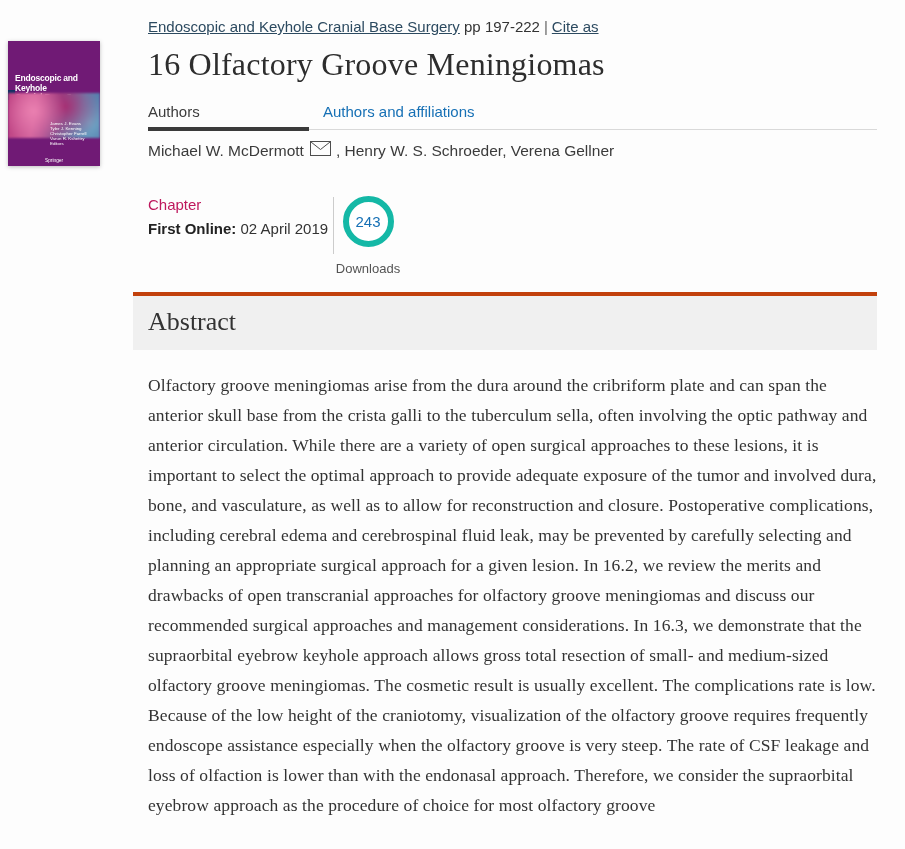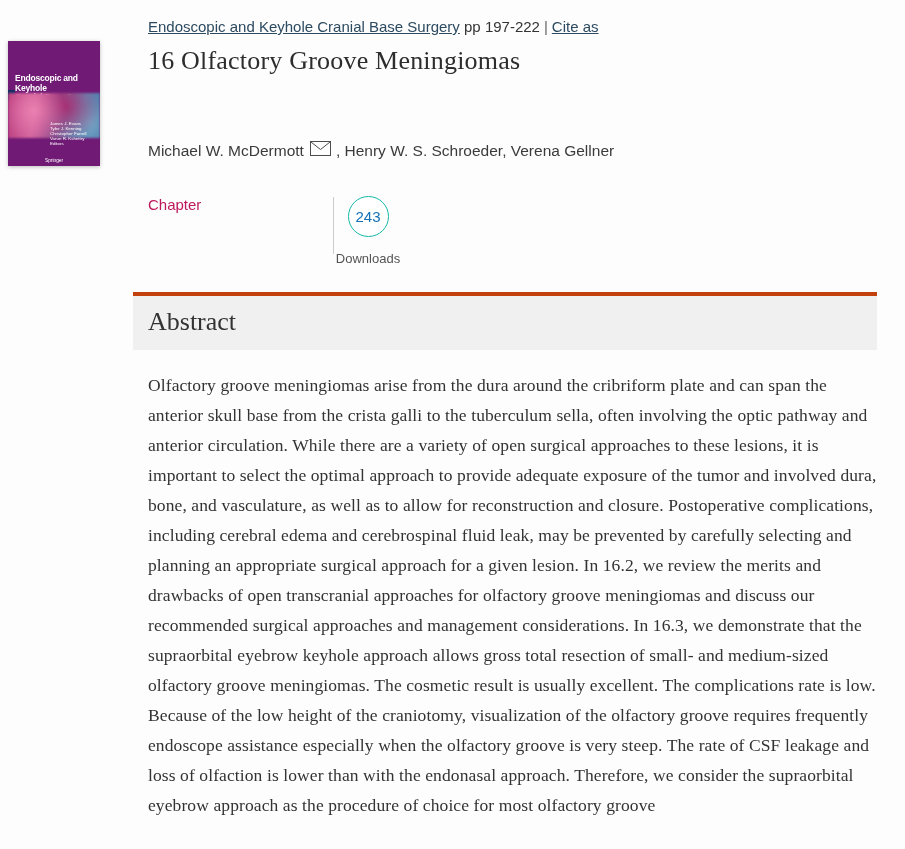--- a/index.html
+++ b/index.html
@@ -44,21 +44,21 @@
   
   .content { position:absolute; left:148px; top:0; width:729px; height:778px; }
 
   .breadcrumb { position:absolute; left:0; top:18px; font-size:15px; color:#333; white-space:nowrap; }
   .breadcrumb a { color:#2c4a60; text-decoration:underline; cursor:pointer; }
   .crumb-sep { color:#666; margin:0 4px; }
 
   .page-title {
     position:absolute; left:0; top:46px; margin:0;
     font-family:"Liberation Serif","DejaVu Serif",serif;
-    font-size:26px; font-weight:400; color:#2d2d2d; letter-spacing:.2px;
+    font-size:32px; font-weight:400; color:#2d2d2d; letter-spacing:.2px;
   }
 
   .tabs {
     position:absolute; left:0; top:103px; width:729px; height:26px;
     border-bottom:1px solid #d9d9d9; font-size:15px;
   }
   .tab { position:absolute; top:0; cursor:pointer; }
   .tab-active { left:0; color:#3c3c3c; }
   .tab-link { left:175px; color:#1670b5; }
   .tab-underline {
@@ -71,21 +71,21 @@
   }
   .mail-icon { margin:0 5px 0 6px; cursor:pointer; display:inline-block; }
 
   .meta { position:absolute; left:0; top:196px; width:300px; height:62px; font-size:15px; }
   .meta-type { color:#be185d; }
   .meta-online { margin-top:7px; color:#333; }
   .meta-online b { color:#222; }
   .meta-divider { position:absolute; left:185px; top:1px; width:1px; height:57px; background:#ccc; }
   .downloads { position:absolute; left:180px; top:0; width:80px; text-align:center; }
   .downloads-circle {
-    width:39px; height:39px; margin:0 auto; border:1px solid #14b8a6; border-radius:50%;
+    width:39px; height:39px; margin:0 auto; border:6px solid #14b8a6; border-radius:50%;
     background:#fff; display:flex; align-items:center; justify-content:center;
     font-size:15px; color:#1670b5;
   }
   .downloads-label { margin-top:14px; font-size:13px; color:#545454; }
 
   .abstract-band {
     position:absolute; left:-15px; top:292px; width:744px; height:58px;
     box-sizing:border-box; background:#f0f0f0; border-top:4px solid #c2410c;
   }
   .abstract-heading {
@@ -123,34 +123,43 @@
 </div>
 
 <div class="content">
 
   <div class="breadcrumb">
     <a>Endoscopic and Keyhole Cranial Base Surgery</a><span> </span><span>pp 197-222</span><span class="crumb-sep">|</span><a>Cite as</a>
   </div>
 
   <h1 class="page-title">16 Olfactory Groove Meningiomas</h1>
 
+  <div class="tabs">
+    <span class="tab tab-active">Authors</span>
+    <span class="tab tab-link">Authors and affiliations</span>
+    <span class="tab-underline"></span>
+  </div>
 
   <div class="authors-row">
     <span>Michael W. McDermott</span>
     <span class="mail-icon">
       <svg width="21" height="15" viewBox="0 0 21 15">
         <rect x="0.5" y="0.5" width="20" height="14" fill="none" stroke="#4d4d4d" stroke-width="1"></rect>
         <polyline points="1,1 10.5,8.5 20,1" fill="none" stroke="#4d4d4d" stroke-width="1"></polyline>
       </svg>
     </span>
     <span>, Henry W. S. Schroeder, Verena Gellner</span>
   </div>
 
   <div class="meta">
     <div class="meta-type">Chapter</div>
+    <div class="meta-online">
+      <b>First Online:</b>
+      <span>02 April 2019</span>
+    </div>
     <div class="meta-divider"></div>
     <div class="downloads">
       <div class="downloads-circle">
         <span>243</span>
       </div>
       <div class="downloads-label">Downloads</div>
     </div>
   </div>
 
   <div class="abstract-band">

